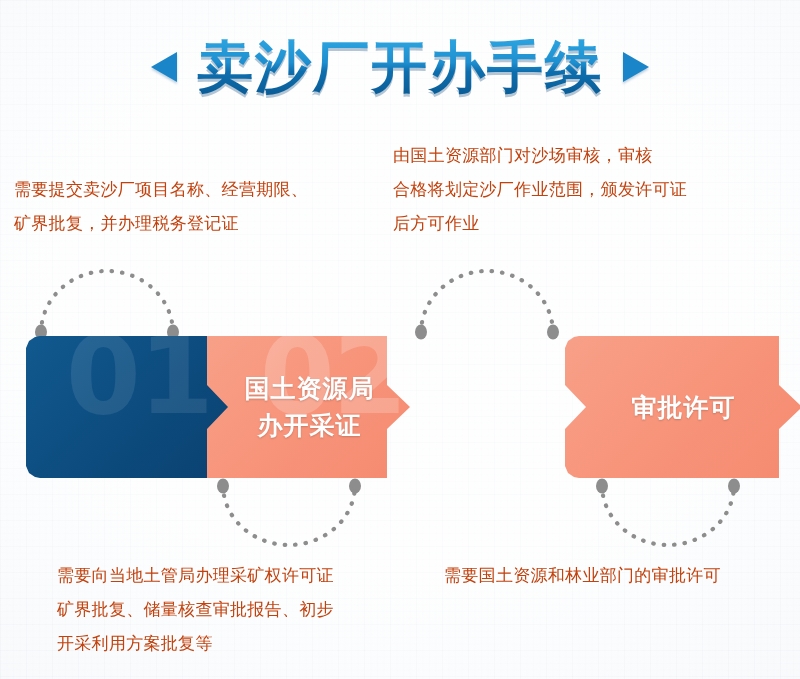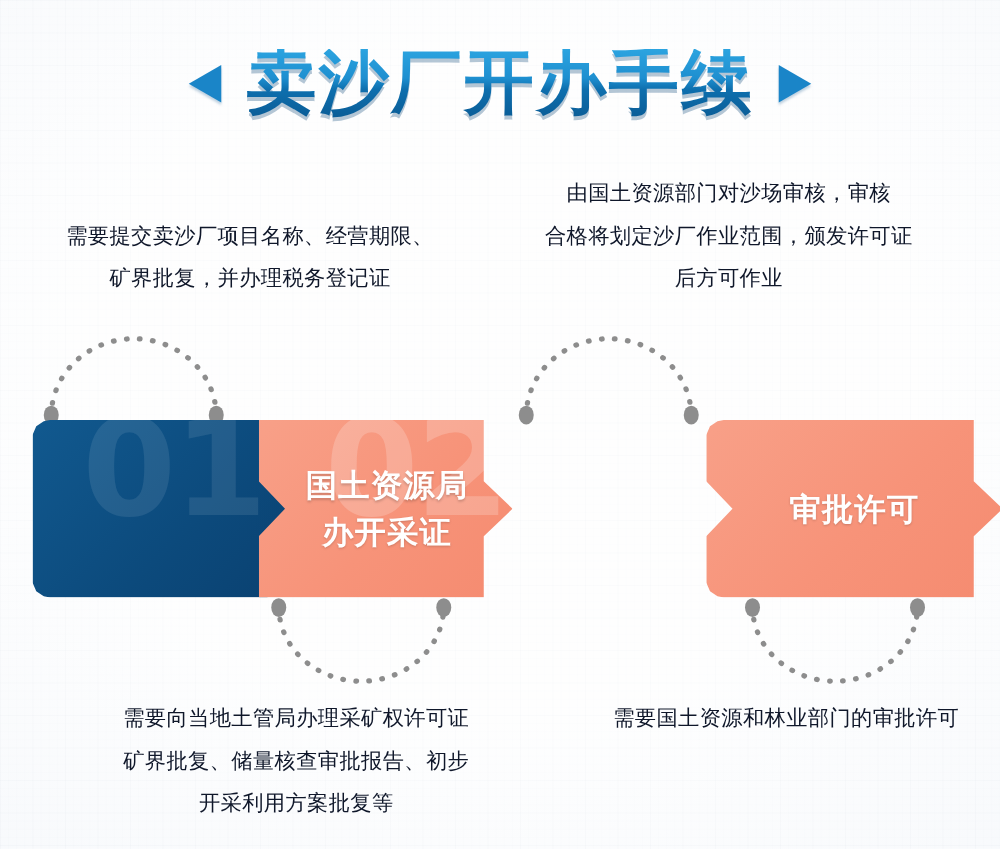--- a/index.html
+++ b/index.html
@@ -84,28 +84,27 @@
     line-height: 90px;
     color: rgba(10,70,120,0.30);
     z-index: 5;
     white-space: nowrap;
     filter: blur(0.4px);
   }
 
   
   .desc {
     position: absolute;
-    color: #0f172a;
+    color: #c2410c;
     font-size: 17px;
     line-height: 34px;
     font-family: "DejaVu Sans", "Liberation Sans", sans-serif;
     letter-spacing: 0.3px;
     z-index: 6;
     white-space: pre-line;
-    text-align: center;
   }
   #desc-1 { left: 14px;  top: 172px; width: 372px; }
   #desc-3 { left: 393px; top: 138px; width: 380px; }
   #desc-2 { left: 57px;  top: 558px; width: 360px; }
   #desc-4 { left: 444px; top: 558px; width: 370px; }
 
   
   .arc { position: absolute; z-index: 6; }
   #arc-top-1    { left: 34px;  top: 256px; }
   #arc-top-2    { left: 414px; top: 256px; }

